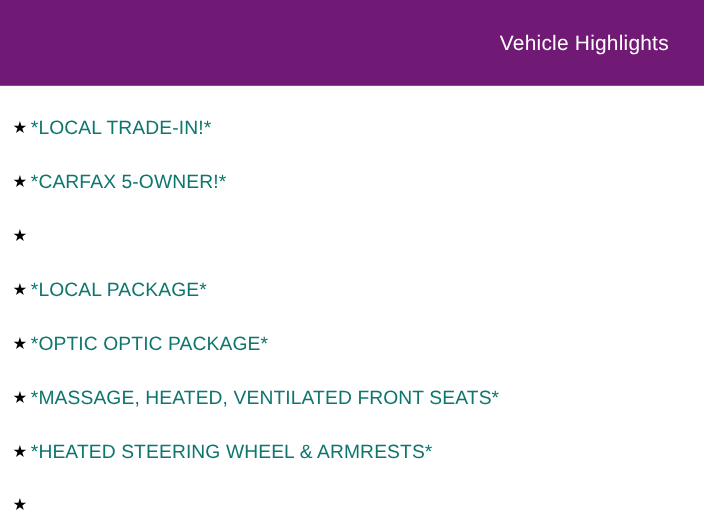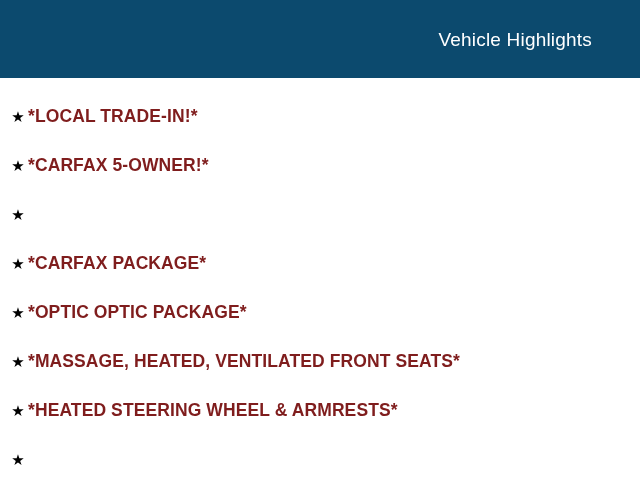--- a/index.html
+++ b/index.html
@@ -16,26 +16,26 @@
   .page {
     position: relative;
     width: 640px;
     height: 480px;
     background: #ffffff;
     box-sizing: border-box;
   }
   .header {
     width: 100%;
     height: 78px;
-    background: #0c4a6e;
+    background: #701a75;
     display: flex;
     align-items: center;
     justify-content: flex-end;
     box-sizing: border-box;
-    padding-right: 48px;
+    padding-right: 32px;
   }
   .header-title {
     color: #ffffff;
     font-size: 19px;
     font-weight: normal;
     letter-spacing: 0.2px;
     line-height: 1;
   }
   .highlights {
     list-style: none;
@@ -51,26 +51,25 @@
   }
   .bullet-icon {
     width: 20px;
     flex: 0 0 20px;
     text-align: center;
     color: #000000;
     font-size: 15px;
     line-height: 1;
   }
   .highlight-text {
-    color: #7f1d1d;
+    color: #0f766e;
     font-size: 17.5px;
     line-height: 1.1;
     white-space: nowrap;
     letter-spacing: 0.1px;
-    font-weight: bold;
   }
 </style>
 </head>
 <body>
 
 <div class="page">
 
   <div class="header">
     <div class="header-title">Vehicle Highlights</div>
   </div>
@@ -86,21 +85,21 @@
       <span class="bullet-icon">★</span>
       <span class="highlight-text">*CARFAX 5-OWNER!*</span>
     </li>
 
     <li class="highlight-row">
       <span class="bullet-icon">★</span>
     </li>
 
     <li class="highlight-row">
       <span class="bullet-icon">★</span>
-      <span class="highlight-text">*CARFAX PACKAGE*</span>
+      <span class="highlight-text">*LOCAL PACKAGE*</span>
     </li>
 
     <li class="highlight-row">
       <span class="bullet-icon">★</span>
       <span class="highlight-text">*OPTIC OPTIC PACKAGE*</span>
     </li>
 
     <li class="highlight-row">
       <span class="bullet-icon">★</span>
       <span class="highlight-text">*MASSAGE, HEATED, VENTILATED FRONT SEATS*</span>

